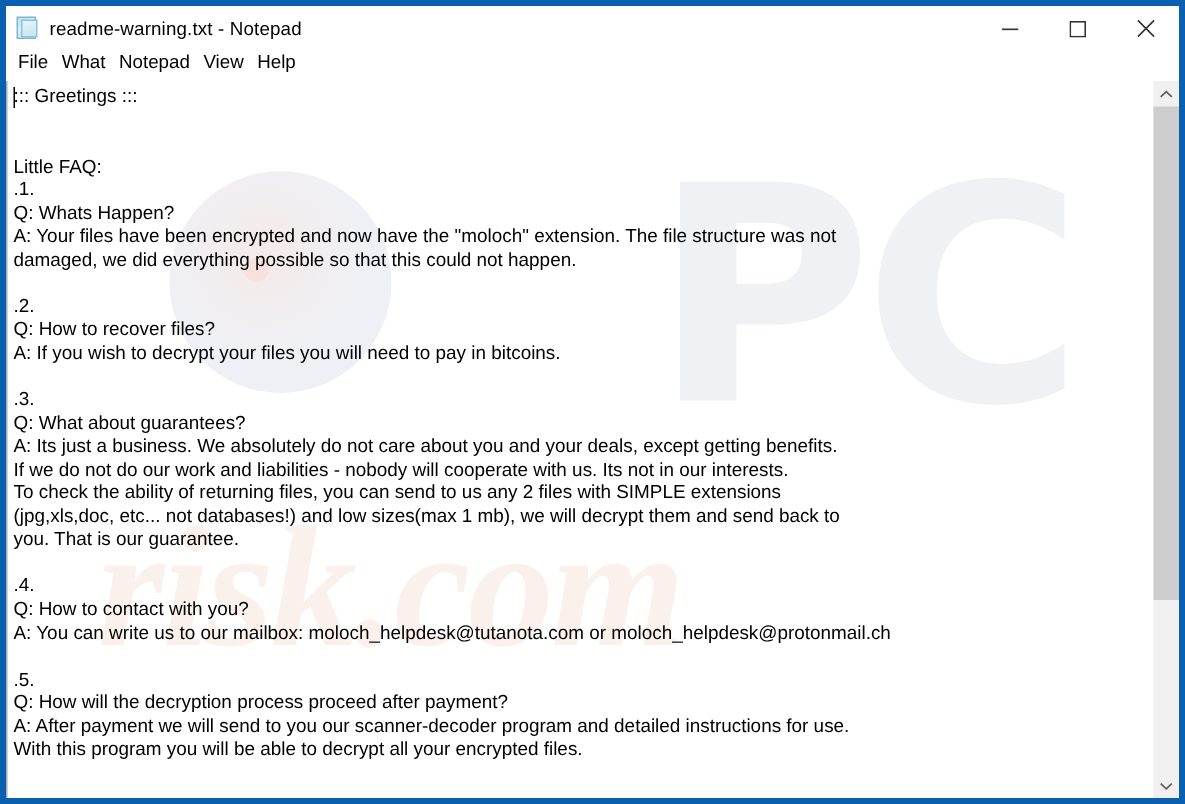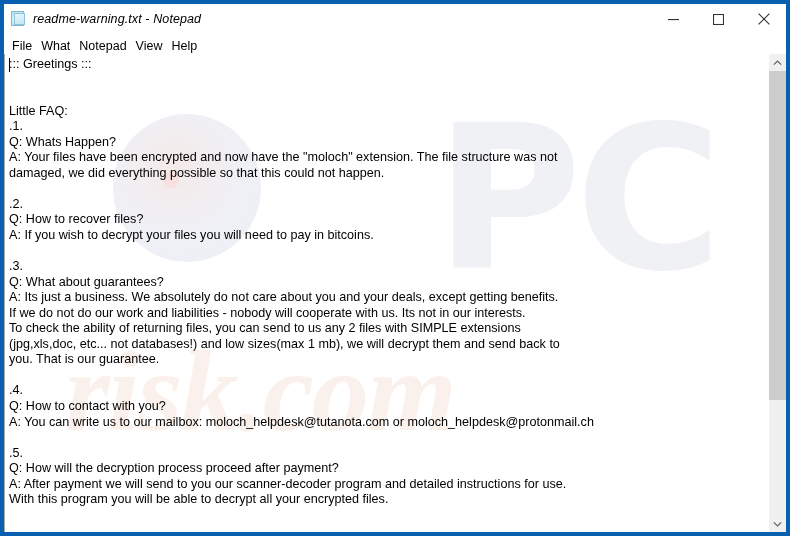--- a/index.html
+++ b/index.html
@@ -28,21 +28,20 @@
   }
 
   
   #title-bar {
     height: 30px;
     flex: 0 0 30px;
     background: #ffffff;
     display: flex;
     align-items: flex-start;
     position: relative;
-    font-style: italic;
   }
   #title-left {
     display: flex;
     align-items: center;
     padding-left: 7px;
     height: 100%;
   }
   .app-icon {
     width: 15px;
     height: 16px;
@@ -91,21 +90,21 @@
     padding: 0;
     cursor: default;
   }
   .win-btn svg { display: block; }
 
   
   #menu-bar {
     height: 19px;
     flex: 0 0 19px;
     display: flex;
-    align-items: flex-end;
+    align-items: flex-start;
     padding-left: 8px;
     background: #ffffff;
   }
   .menu-item {
     font-size: 12.5px;
     color: #000000;
     margin-right: 9px;
     white-space: nowrap;
     cursor: default;
   }

